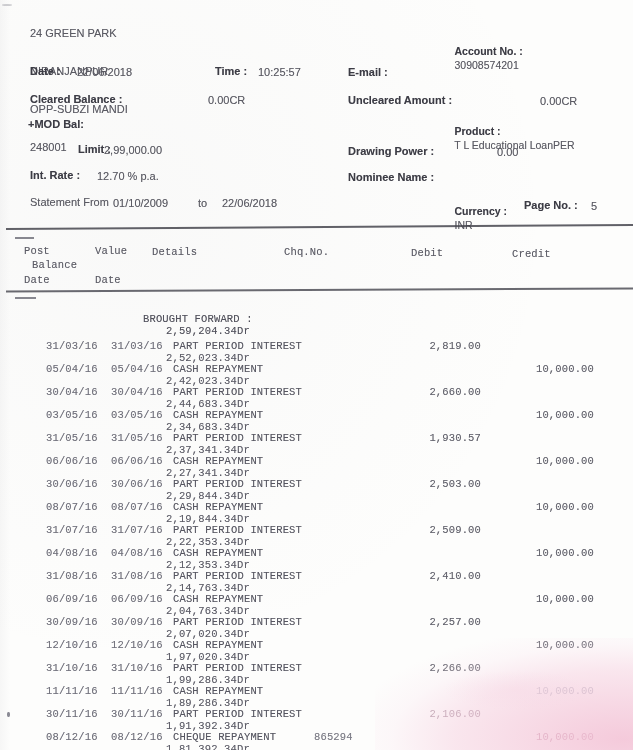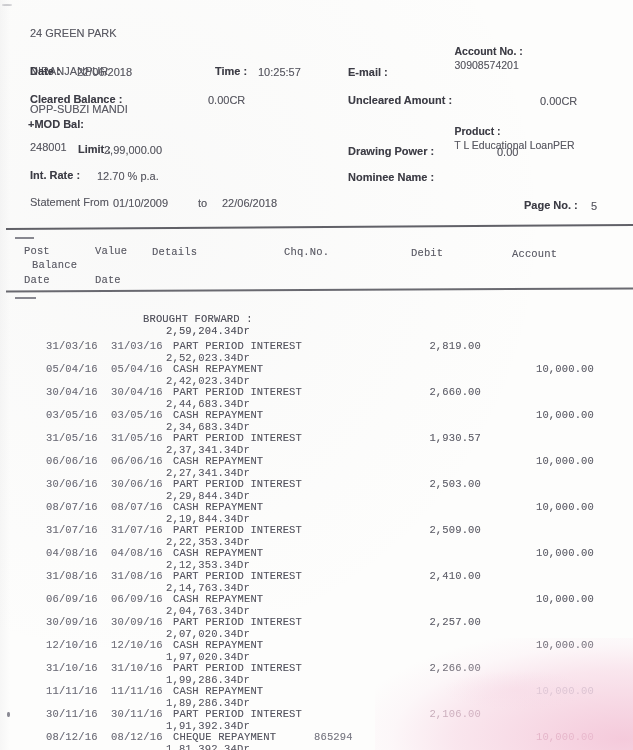--- a/index.html
+++ b/index.html
@@ -82,20 +82,24 @@
 
   <div class="abs sans acct" style="left:437px;top:6px;">
     <div>
       <span class="b">Account No. :</span>
       <span>30908574201</span>
     </div>
     <div>
       <span class="b">Product :</span>
       <span>T L Educational LoanPER</span>
     </div>
+    <div>
+      <span class="b">Currency :</span>
+      <span>INR</span>
+    </div>
   </div>
 
   <span class="abs sans b" style="left:30px;top:65px;">Date :</span>
   <span class="abs sans" style="left:77px;top:66px;">22/06/2018</span>
   <span class="abs sans b" style="left:215px;top:65px;">Time :</span>
   <span class="abs sans" style="left:258px;top:66px;">10:25:57</span>
   <span class="abs sans b" style="left:348px;top:66px;">E-mail :</span>
 
   <span class="abs sans b" style="left:30px;top:93px;">Cleared Balance :</span>
   <span class="abs sans" style="left:208px;top:94px;">0.00CR</span>
@@ -126,21 +130,21 @@
   <div class="dash" style="left:15px;top:297px;width:21px;"></div>
 
   <span class="abs mono" style="left:24px;top:245px;">Post</span>
   <span class="abs mono" style="left:32px;top:259px;">Balance</span>
   <span class="abs mono" style="left:24px;top:274px;">Date</span>
   <span class="abs mono" style="left:95px;top:245px;">Value</span>
   <span class="abs mono" style="left:95px;top:274px;">Date</span>
   <span class="abs mono" style="left:152px;top:246px;">Details</span>
   <span class="abs mono" style="left:284px;top:246px;">Chq.No.</span>
   <span class="abs mono" style="left:411px;top:247px;">Debit</span>
-  <span class="abs mono" style="left:512px;top:248px;">Account</span>
+  <span class="abs mono" style="left:512px;top:248px;">Credit</span>
 
   <span class="abs mono" style="left:143px;top:313px;color:#50505b;">BROUGHT FORWARD :</span>
   <span class="abs mono" style="left:166px;top:325px;color:#50505b;">2,59,204.34Dr</span>
 
   <div id="txn-container" class="mono">
     <div class="txn" style="top: 0px;">
       <span class="post">31/03/16</span>
       <span class="val">31/03/16</span>
       <span class="det">PART PERIOD INTEREST</span>
       <span class="bal">2,52,023.34Dr</span>

